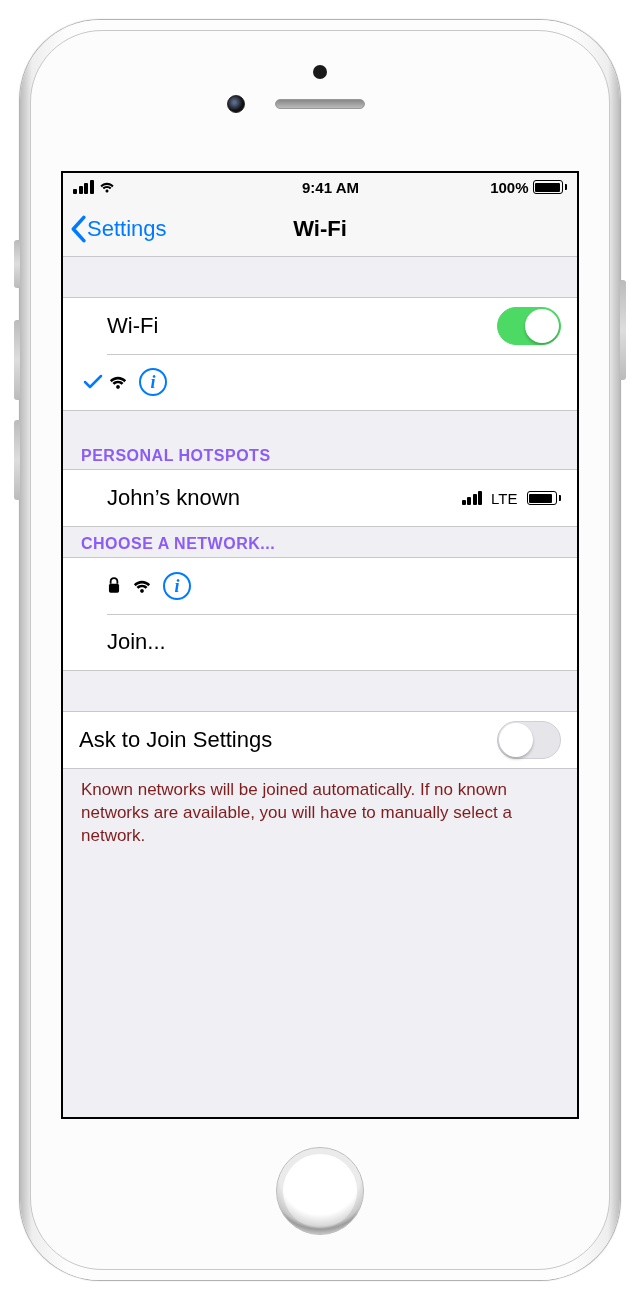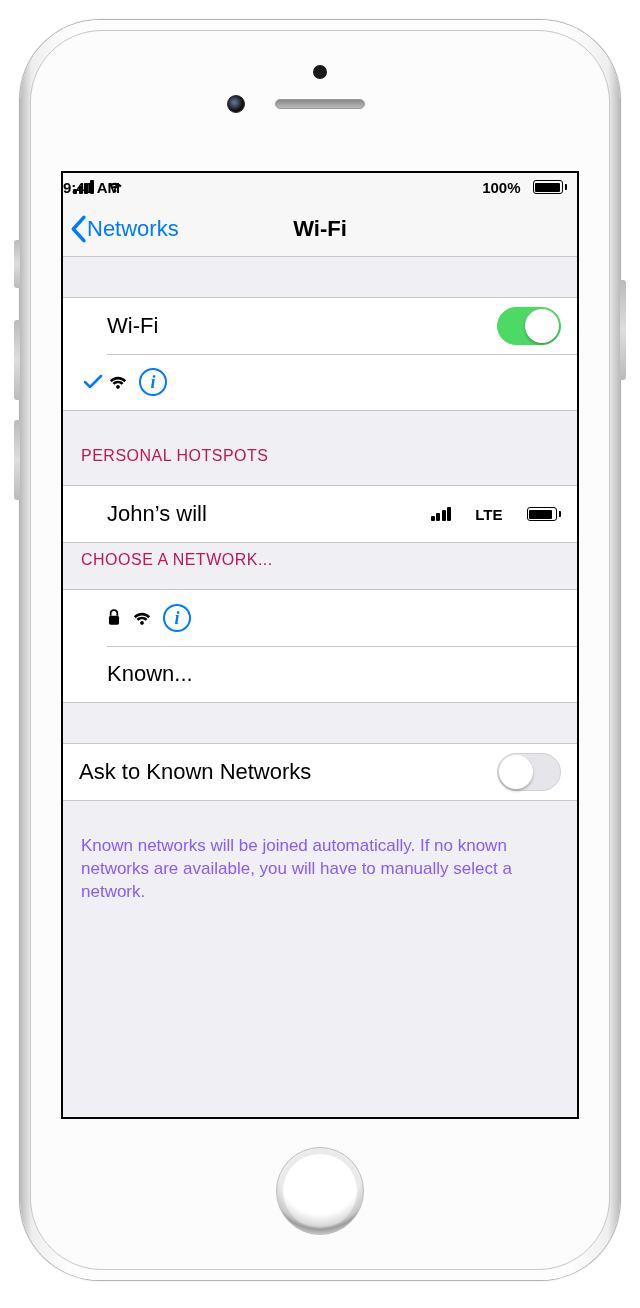--- a/index.html
+++ b/index.html
@@ -71,39 +71,40 @@
     display: flex; flex-direction: column;
   }
 
   .status-bar {
     height: 28px;
     background: #f7f7f8;
     display: flex; align-items: center; justify-content: space-between;
     padding: 0 10px;
     font-size: 15px; font-weight: 600;
   }
-  .status-left, .status-right { display: flex; align-items: center; gap: 12px; }
-  .status-center { position:absolute; left:0; right:0; text-align:left; pointer-events:none; }
+  .status-left, .status-right { display: flex; align-items: center; gap: 4px; }
+  .status-center { position:absolute; left:0; right:0; text-align:center; pointer-events:none;padding-left:21px; }
 
   .nav-bar {
     height: 56px;
     background: #f7f7f8;
     border-bottom: 1px solid #c8c8cc;
     display: flex; align-items: center; position: relative;
     padding: 0 6px;
   }
   .nav-back { display:flex; align-items:center; color:#007aff; font-size:22px; }
   .nav-title { position:absolute; left:0; right:0; text-align:center; font-size:22px; font-weight:600; }
 
   .content { flex:1; overflow-y:auto; background:#efeff4; }
   .spacer-top { height: 40px; }
   .section-header {
-    padding: 8px 18px 20px 18px;
-    font-size: 16px; color:#be185d; letter-spacing: 0.5px;
+    padding: 8px 18px 4px 18px;
+    font-size: 16px; color:#8b5cf6; letter-spacing: 0.5px;
     text-transform: uppercase;
+    font-weight: bold;
   }
   .group { background:#fff; border-top:1px solid #c8c8cc; border-bottom:1px solid #c8c8cc; }
   .row {
     min-height: 56px;
     display:flex; align-items:center;
     padding: 0 16px 0 16px;
     font-size: 22px;
     position: relative;
   }
   .row + .row::before {
@@ -125,21 +126,21 @@
     transition:left .2s;
   }
   .toggle.on .knob { left:27px; }
 
   .info-icon {
     width:28px; height:28px; border:2px solid #007aff; border-radius:50%;
     display:flex; align-items:center; justify-content:center;
     color:#007aff; font-family: Georgia, serif; font-style:italic; font-size:18px; font-weight:600;
   }
 
-  .footer-text { padding: 10px 18px; font-size:17px; color:#8b5cf6; line-height:1.35;margin-top:24px; }
+  .footer-text { padding: 10px 18px; font-size:17px; color:#7f1d1d; line-height:1.35; }
 
   .signal-bars { display:flex; align-items:flex-end; gap:1.5px; height:14px; }
   .signal-bars span { width:4px; background:#000; border-radius:1px; }
   .signal-bars .b1{height:5px} .signal-bars .b2{height:8px} .signal-bars .b3{height:11px} .signal-bars .b4{height:14px}
 
   .battery { display:flex; align-items:center; gap:2px; }
   .battery-body { width:30px; height:14px; border:1.5px solid #000; border-radius:3px; padding:1.5px; }
   .battery-fill { height:100%; background:#000; border-radius:1px; }
   .battery-cap { width:2.5px; height:6px; background:#000; border-radius:0 1px 1px 0; }
 
@@ -189,21 +190,21 @@
         </div>
       </div>
 
       <div class="nav-bar">
         <div class="nav-back">
           <span>
             <svg width="18" height="28" viewBox="0 0 14 24">
                 <path d="M12 2 L3 12 L12 22" stroke="#007aff" stroke-width="3" fill="none" stroke-linecap="round" stroke-linejoin="round"></path>
               </svg>
           </span>
-          <span>Networks</span>
+          <span>Settings</span>
         </div>
         <div class="nav-title">Wi-Fi</div>
       </div>
 
       <div class="content">
         <div class="spacer-top"></div>
 
         <div class="group">
           <div class="row" style="padding-left:44px">
             <div class="label">Wi-Fi</div>
@@ -226,31 +227,31 @@
                   </svg>
               </span>
               <div class="info-icon">i</div>
             </div>
           </div>
         </div>
 
         <div class="section-header" style="margin-top:28px">PERSONAL HOTSPOTS</div>
         <div class="group">
           <div class="row" style="padding-left:44px">
-            <div class="label">John’s will</div>
+            <div class="label">John’s known</div>
             <div class="tail" style="gap:4px">
               <span>
                 <span class="signal-bars">
                     <span class="b1"></span>
                     <span class="b2"></span>
                     <span class="b3"></span>
                     <span class="b4"></span>
                   </span>
               </span>
-              <span style="font-size:15px; font-weight:700; margin:0 20px">LTE</span>
+              <span style="font-size:15px; font-weight:400; margin:0 5px">LTE</span>
               <span class="battery">
                 <span class="battery-body">
                     <div class="battery-fill" style="width:90%"></div>
                   </span>
                 <span class="battery-cap"></span>
               </span>
             </div>
           </div>
         </div>
 
@@ -266,28 +267,28 @@
               </span>
               <span>
                 <svg width="22" height="18" viewBox="0 0 20 14">
                     <path d="M10 13.2c.9 0 1.7-.8 1.7-1.7S10.9 9.8 10 9.8s-1.7.8-1.7 1.7.8 1.7 1.7 1.7zM4.3 7.2C5.8 5.6 7.8 4.7 10 4.7s4.2.9 5.7 2.5l1.7-1.7C15.4 3.4 12.8 2.3 10 2.3S4.6 3.4 2.6 5.5l1.7 1.7zm2.4 2.4C7.5 8.7 8.7 8.2 10 8.2s2.5.5 3.3 1.4l1.7-1.7C13.7 6.6 11.9 5.8 10 5.8S6.3 6.6 5 7.9l1.7 1.7z" fill="#000"></path>
                   </svg>
               </span>
               <div class="info-icon">i</div>
             </div>
           </div>
           <div class="row" style="padding-left:44px">
-            <div class="label">Known...</div>
+            <div class="label">Join...</div>
           </div>
         </div>
 
         <div style="height:40px"></div>
         <div class="group">
           <div class="row">
-            <div class="label">Ask to Known Networks</div>
+            <div class="label">Ask to Join Settings</div>
             <div class="tail">
               <div class="toggle">
                   <div class="knob"></div>
                 </div>
             </div>
           </div>
         </div>
         <div class="footer-text">Known networks will be joined automatically. If no known networks are available, you will have to manually select a network.</div>
 
       </div>

